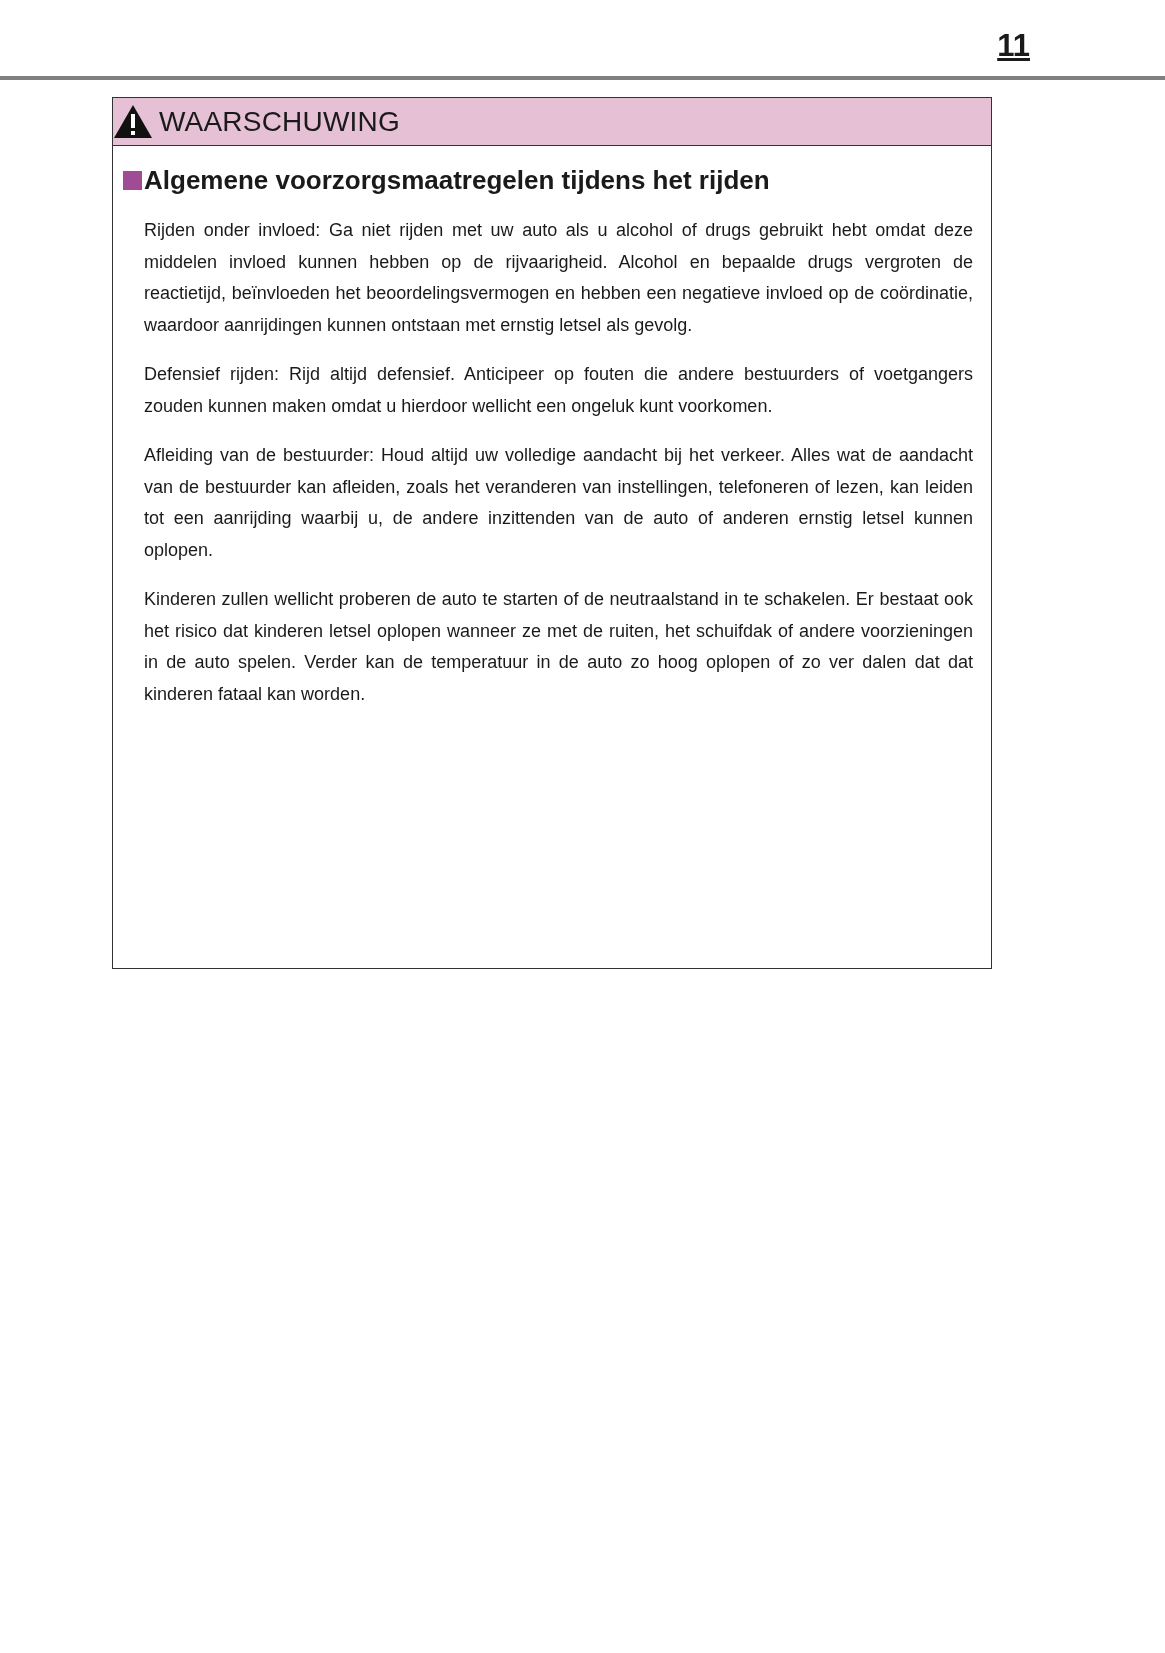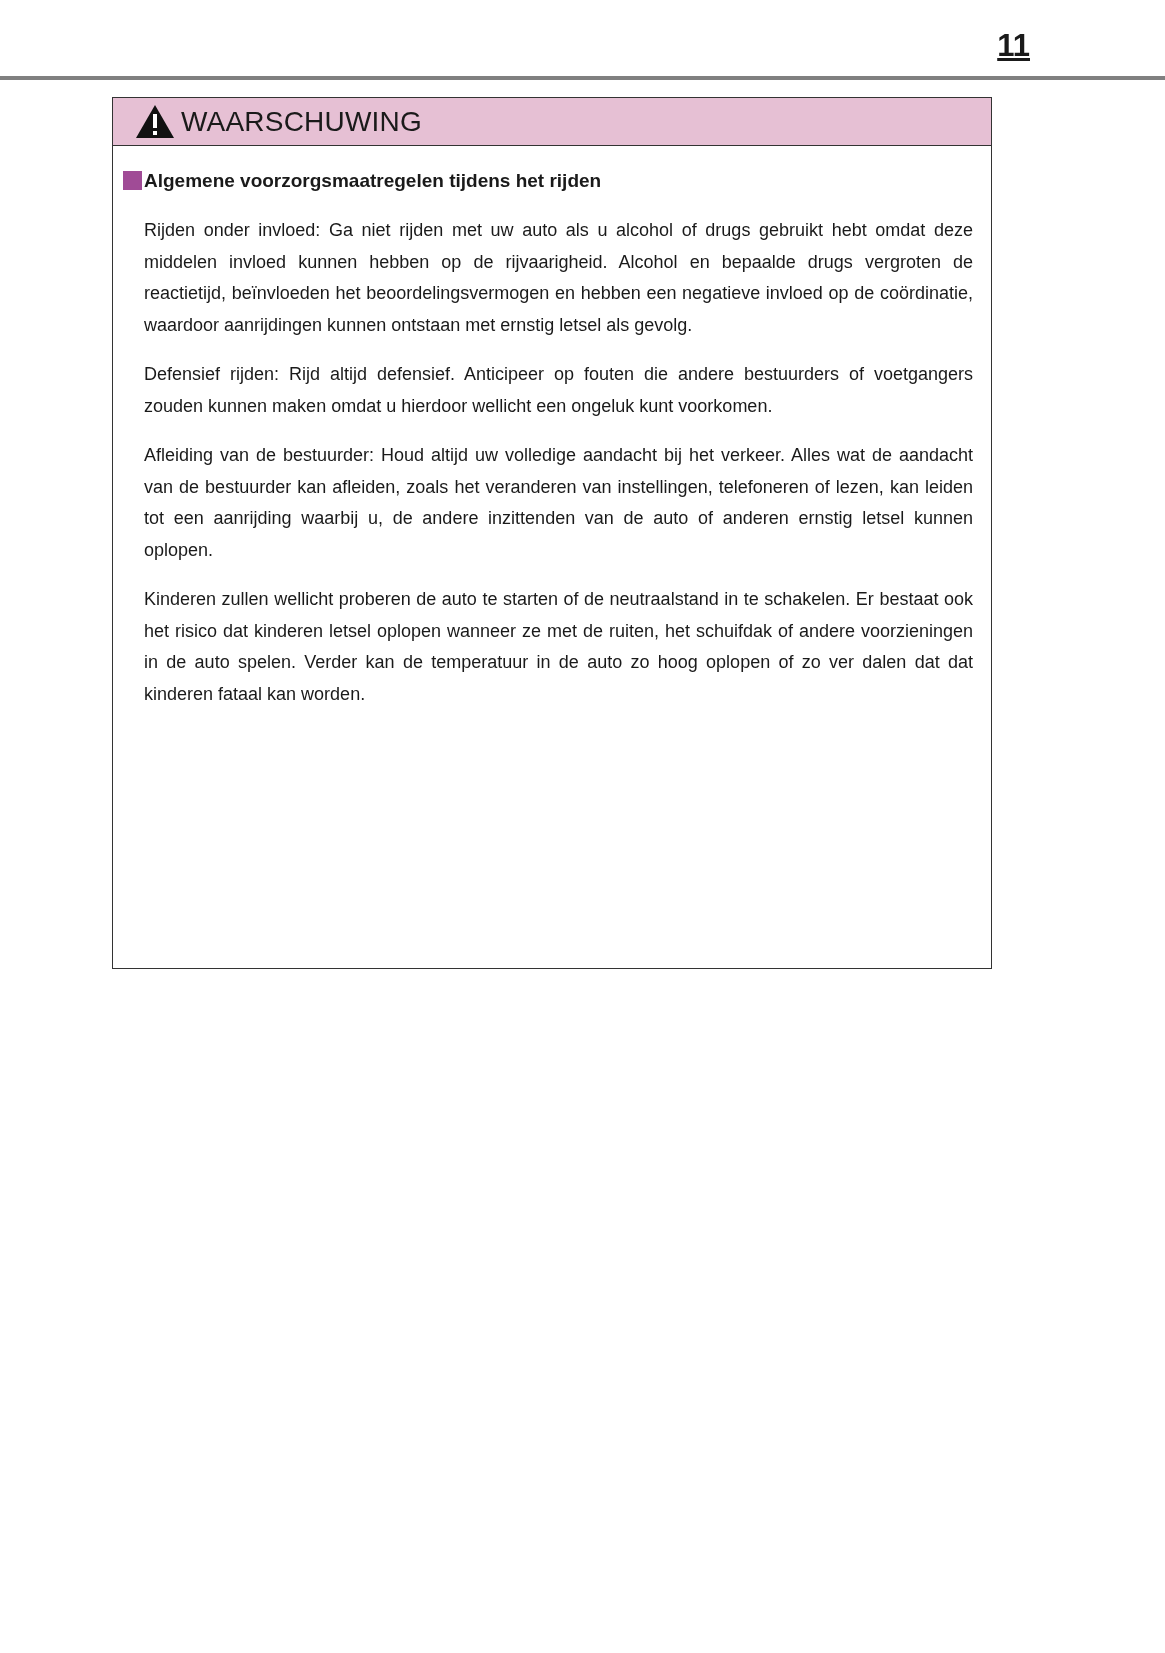--- a/index.html
+++ b/index.html
@@ -4,25 +4,25 @@
 <style>
   html, body { margin:0; padding:0; background:#ffffff; }
   body { width:1165px; height:1653px; position:relative; overflow:hidden;
          font-family:"Liberation Sans", sans-serif; color:#1a1a1a; }
   .page-number { position:absolute; top:28px; right:135px; font-size:31px; font-weight:bold;
                  font-family:"Liberation Sans", sans-serif;text-decoration:underline; }
   .header-rule { position:absolute; top:76px; left:0; width:1165px; height:4px; background:#808080; }
   .warning-box { position:absolute; top:97px; left:112px; width:880px; height:872px;
                  border:1.5px solid #333; box-sizing:border-box; }
   .warning-header { height:48px; background:#e6c0d4; border-bottom:1.5px solid #333;
-                    display:flex; align-items:center; padding-left:22px; box-sizing:border-box; }
+                    display:flex; align-items:center; box-sizing:border-box; }
   .warning-header svg { width:40px; height:35px; margin-right:6px; }
   .warning-title { font-size:28px; letter-spacing:0.2px; }
   .content { padding:16px 18px 0 10px; }
-  .section-heading { display:flex; font-weight:bold; font-size:19px; line-height:33px; margin-top:2px; }
+  .section-heading { display:flex; font-weight:bold; font-size:26px; line-height:33px; margin-top:2px; }
   .section-heading .bullet { width:19px; height:19px; background:#a04b96; flex:none;
                              margin-top:7px; margin-right:2px; }
   .para { margin-left:21px; font-size:18px; line-height:31.5px; text-align:justify;
           margin-bottom:10px; }
 </style>
 </head>
 <body>
 
 <div class="page-number">11</div>
 <div class="header-rule"></div>

